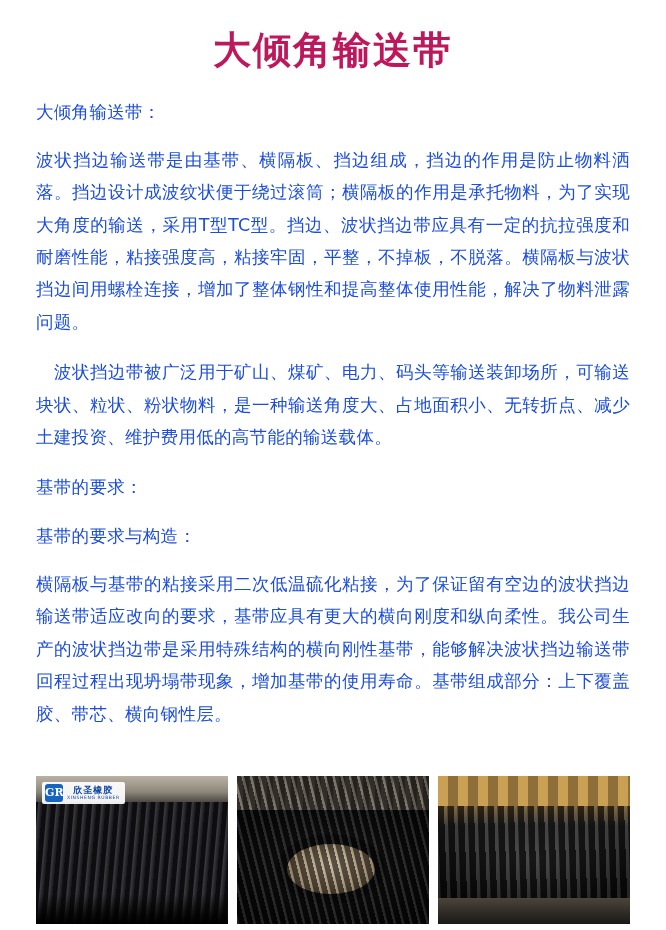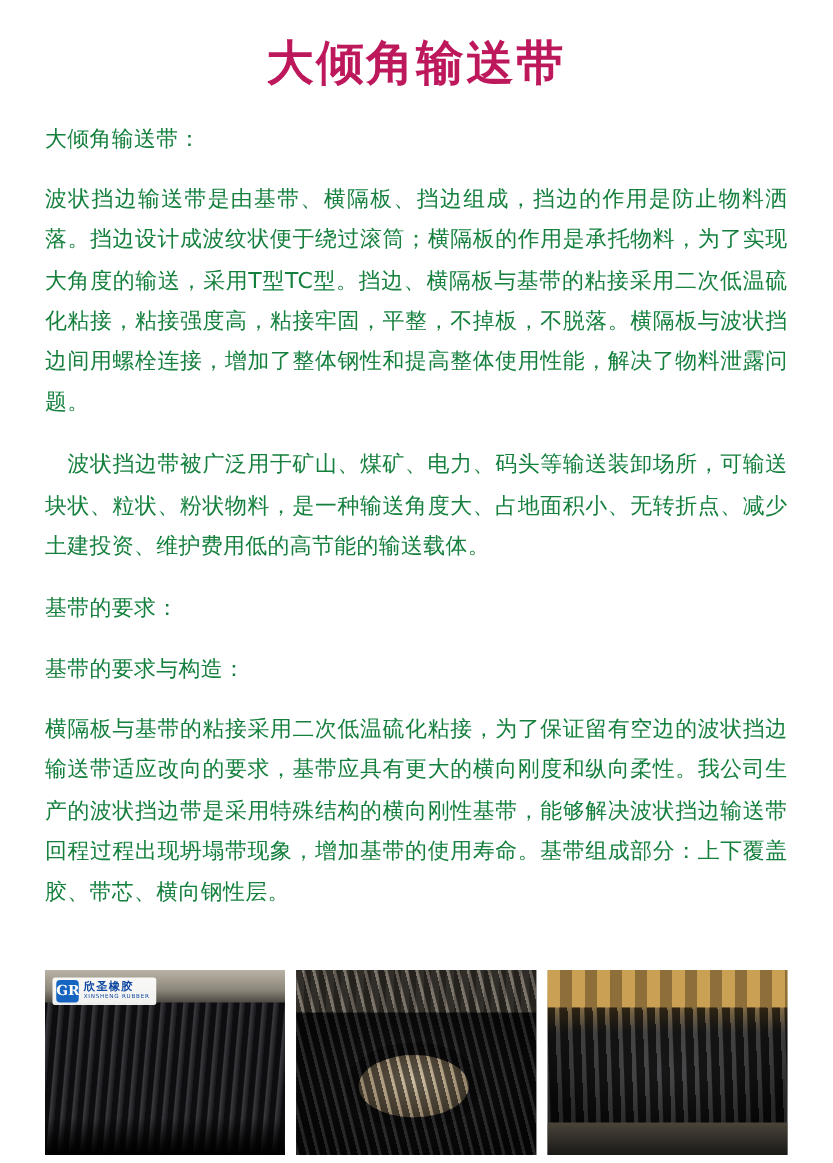--- a/index.html
+++ b/index.html
@@ -27,21 +27,21 @@
     font-size: 38px;
     font-weight: 700;
     letter-spacing: 2px;
     color: #be185d;
     margin: 28px 0 22px 0;
     line-height: 1.2;
   }
   .para {
     font-size: 17.5px;
     line-height: 1.85;
-    color: #15803d;
+    color: #1d4ed8;
     margin: 0 0 18px 0;
     text-align: justify;
     letter-spacing: 0.3px;
   }
   .para.indent {
     text-indent: 18px;
   }
   .para.tight {
     margin-bottom: 16px;
   }
@@ -104,20 +104,21 @@
     font-size: 11px;
     font-weight: 700;
     line-height: 18px;
     text-align: center;
     font-family: "DejaVu Serif", "Liberation Serif", serif;
   }
   .logo-text {
     display: flex;
     flex-direction: column;
     line-height: 1;
+    align-items: center;
   }
   .logo-cn {
     font-size: 9px;
     font-weight: 700;
     color: #0d47a1;
     letter-spacing: 1px;
   }
   .logo-en {
     font-size: 4.5px;
     color: #0d47a1;
@@ -193,21 +194,21 @@
   }
 </style>
 </head>
 <body>
 
 <div class="page">
 
   <h1 class="title">大倾角输送带</h1>
 
   <p class="para tight">大倾角输送带：</p>
-  <p class="para">波状挡边输送带是由基带、横隔板、挡边组成，挡边的作用是防止物料洒落。挡边设计成波纹状便于绕过滚筒；横隔板的作用是承托物料，为了实现大角度的输送，采用T型TC型。挡边、横隔板与基带的粘接采用二次低温硫化粘接，粘接强度高，粘接牢固，平整，不掉板，不脱落。横隔板与波状挡边间用螺栓连接，增加了整体钢性和提高整体使用性能，解决了物料泄露问题。</p>
+  <p class="para">波状挡边输送带是由基带、横隔板、挡边组成，挡边的作用是防止物料洒落。挡边设计成波纹状便于绕过滚筒；横隔板的作用是承托物料，为了实现大角度的输送，采用T型TC型。挡边、波状挡边带应具有一定的抗拉强度和耐磨性能，粘接强度高，粘接牢固，平整，不掉板，不脱落。横隔板与波状挡边间用螺栓连接，增加了整体钢性和提高整体使用性能，解决了物料泄露问题。</p>
   <p class="para indent">波状挡边带被广泛用于矿山、煤矿、电力、码头等输送装卸场所，可输送块状、粒状、粉状物料，是一种输送角度大、占地面积小、无转折点、减少土建投资、维护费用低的高节能的输送载体。</p>
   <p class="para tight">基带的要求：</p>
   <p class="para tight">基带的要求与构造：</p>
   <p class="para">横隔板与基带的粘接采用二次低温硫化粘接，为了保证留有空边的波状挡边输送带适应改向的要求，基带应具有更大的横向刚度和纵向柔性。我公司生产的波状挡边带是采用特殊结构的横向刚性基带，能够解决波状挡边输送带回程过程出现坍塌带现象，增加基带的使用寿命。基带组成部分：上下覆盖胶、带芯、横向钢性层。</p>
 
   <div class="gallery">
 
     <div class="photo photo-1">
       <div class="logo-badge">
         <div class="logo-mark">GR</div>

